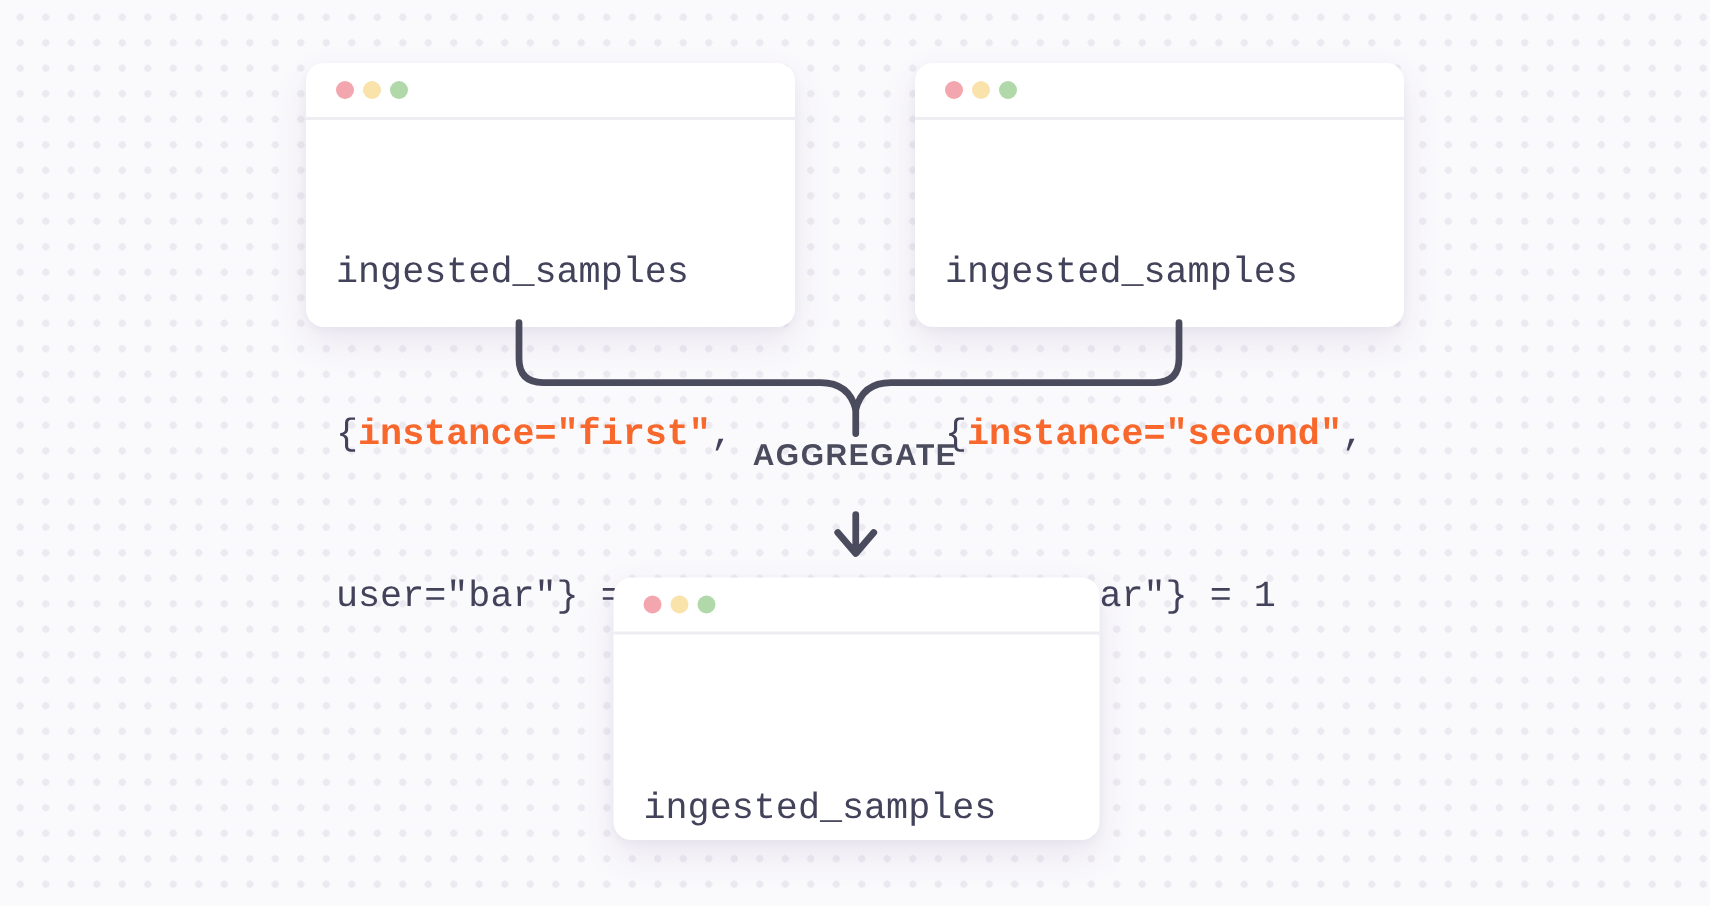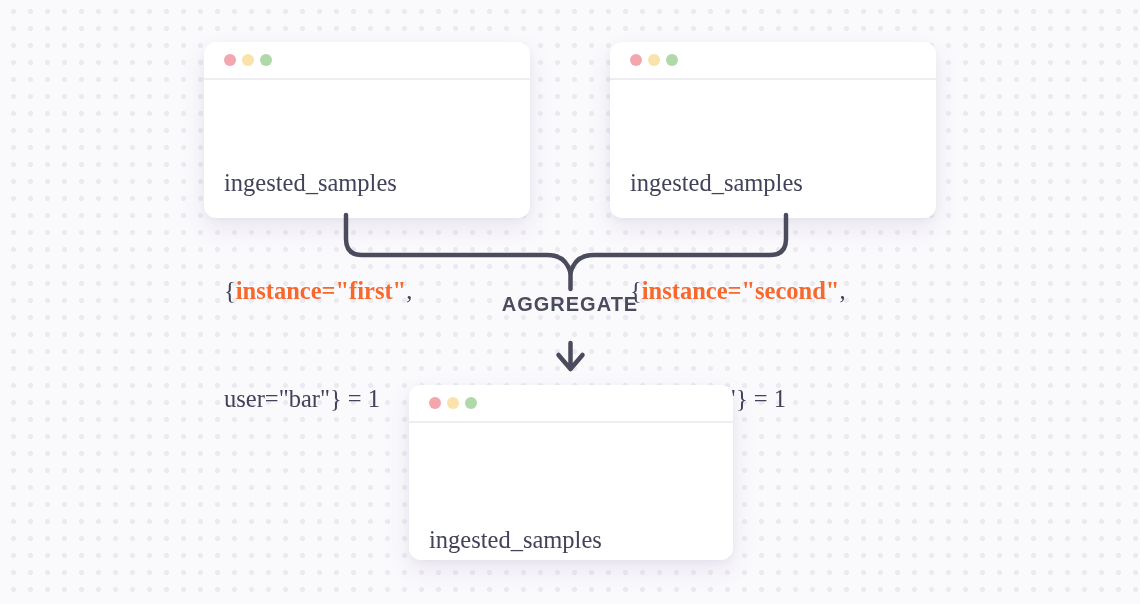--- a/index.html
+++ b/index.html
@@ -40,21 +40,21 @@
     gap: 6px;
     padding-left: 20px;
   }
   .tl-dot { width: 12px; height: 12px; border-radius: 50%; }
   .tl-red    { background: #F3A6AD; }
   .tl-yellow { background: #FAE2AB; }
   .tl-green  { background: #B0D8A9; }
 
   .window-body {
     padding: 13px 20px 15px 20px;
-    font-family: Liberation Serif, serif;
+    font-family: Liberation Mono, monospace;
     font-size: 24.5px;
     line-height: 36px;
     color: #42425A;
     white-space: pre;
   }
   .window-result .window-body { padding-top: 27px; }
 
   .accent {
     color: #F8682C;
     font-weight: bold;

